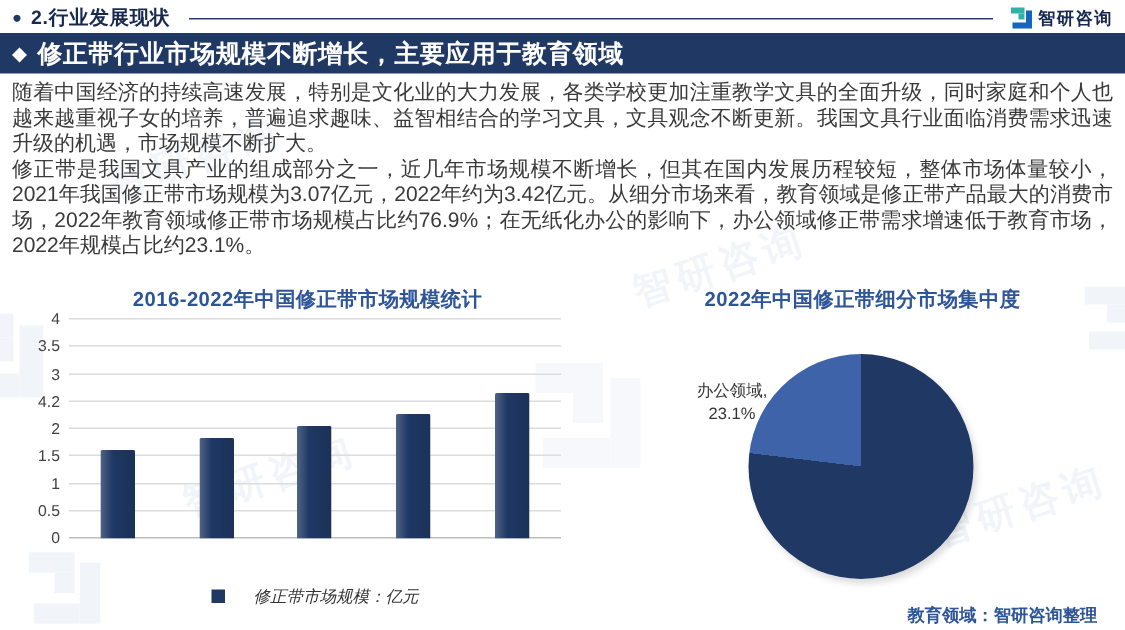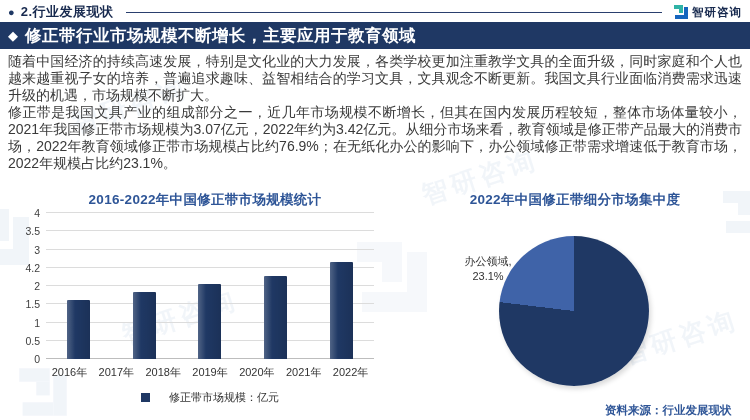--- a/index.html
+++ b/index.html
@@ -49,21 +49,21 @@
   .plot { position:absolute; top:28px; left:46px; width:328px; height:146px; }
   .gridline { position:absolute; left:0; right:0; height:1px; background:#dcdcdc; }
   .gridline.baseline { background:#bdbdbd; }
   .ytick { position:absolute; left:-38px; width:32px; text-align:right; font-size:10.5px; color:#404040; }
   .bars { position:absolute; inset:0; display:flex; align-items:flex-end; z-index:2; }
   .bar-slot { flex:1; height:100%; display:flex; flex-direction:column; align-items:center; justify-content:flex-end; }
   .bar-label { font-size:11.5px; color:#333; margin-bottom:2px; height:13px; }
   .bar { width:23px; background:linear-gradient(to right, rgba(255,255,255,.22), rgba(255,255,255,0) 35%, rgba(0,0,0,.12)), var(--bar-color); border-radius:1px 1px 0 0; }
   .x-labels { position:absolute; top:180px; left:46px; width:328px; display:flex; }
   .x-label { flex:1; text-align:center; font-size:11px; color:#333; }
-  .legend { position:absolute; top:205px; left:46px; width:328px; display:flex; align-items:center; justify-content:center; gap:19px; }
+  .legend { position:absolute; top:205px; left:46px; width:328px; display:flex; align-items:center; justify-content:center; gap:19px;font-style:italic; }
   .legend-swatch { width:9px; height:9px; display:inline-block; }
   .legend-text { font-size:11px; color:#333; }
 
   
   .pie-section { position:absolute; left:400px; top:0; width:350px; height:235px; }
   .pie-section .chart-title { position:absolute; top:6px; left:0; width:350px; }
   .pie-wrap { position:absolute; top:26px; left:0; width:350px; height:170px; }
   .pie { position:absolute; left:99px; top:25px; width:150px; height:150px; border-radius:50%;
          box-shadow:2px 3px 5px rgba(0,0,0,.15); }
   .pie-callout { position:absolute; font-size:11px; color:#333; text-align:center; line-height:15px; }
@@ -154,41 +154,32 @@
           <div class="ytick" style="bottom: calc(50% - 6px);">2</div>
           <div class="gridline" style="bottom: 62.5%;"></div>
           <div class="ytick" style="bottom: calc(62.5% - 6px);">4.2</div>
           <div class="gridline" style="bottom: 75%;"></div>
           <div class="ytick" style="bottom: calc(75% - 6px);">3</div>
           <div class="gridline" style="bottom: 87.5%;"></div>
           <div class="ytick" style="bottom: calc(87.5% - 6px);">3.5</div>
           <div class="gridline" style="bottom: 100%;"></div>
           <div class="ytick" style="bottom: calc(100% - 6px);">4</div>
         </div>
-      <div class="x-labels">
-          <div class="x-label">2016年</div>
-          <div class="x-label">2017年</div>
-          <div class="x-label">2018年</div>
-          <div class="x-label">2019年</div>
-          <div class="x-label">2020年</div>
-          <div class="x-label">2021年</div>
-          <div class="x-label">2022年</div>
-        </div>
       <div class="legend">
         <span class="legend-swatch" style="background: rgb(31, 56, 100);"></span>
         <span class="legend-text">修正带市场规模：亿元</span>
       </div>
     </section>
 
     <section class="pie-section">
       <h2 class="chart-title">2022年中国修正带细分市场集中度</h2>
       <div class="pie-wrap">
         <div class="pie" style="background: conic-gradient(rgb(31, 56, 100) 0deg, rgb(31, 56, 100) 276.84deg, rgb(63, 99, 168) 276.84deg, rgb(63, 99, 168) 360deg);"></div>
         <div class="pie-callout callout-office">
           <span>办公领域,</span><br>
           <span>23.1%</span>
         </div>
       </div>
-      <div class="source">资料来源：行业发展现状</div>
+      <div class="source">教育领域：智研咨询整理</div>
     </section>
 
   </div>
 </div>
 
 </body></html>

